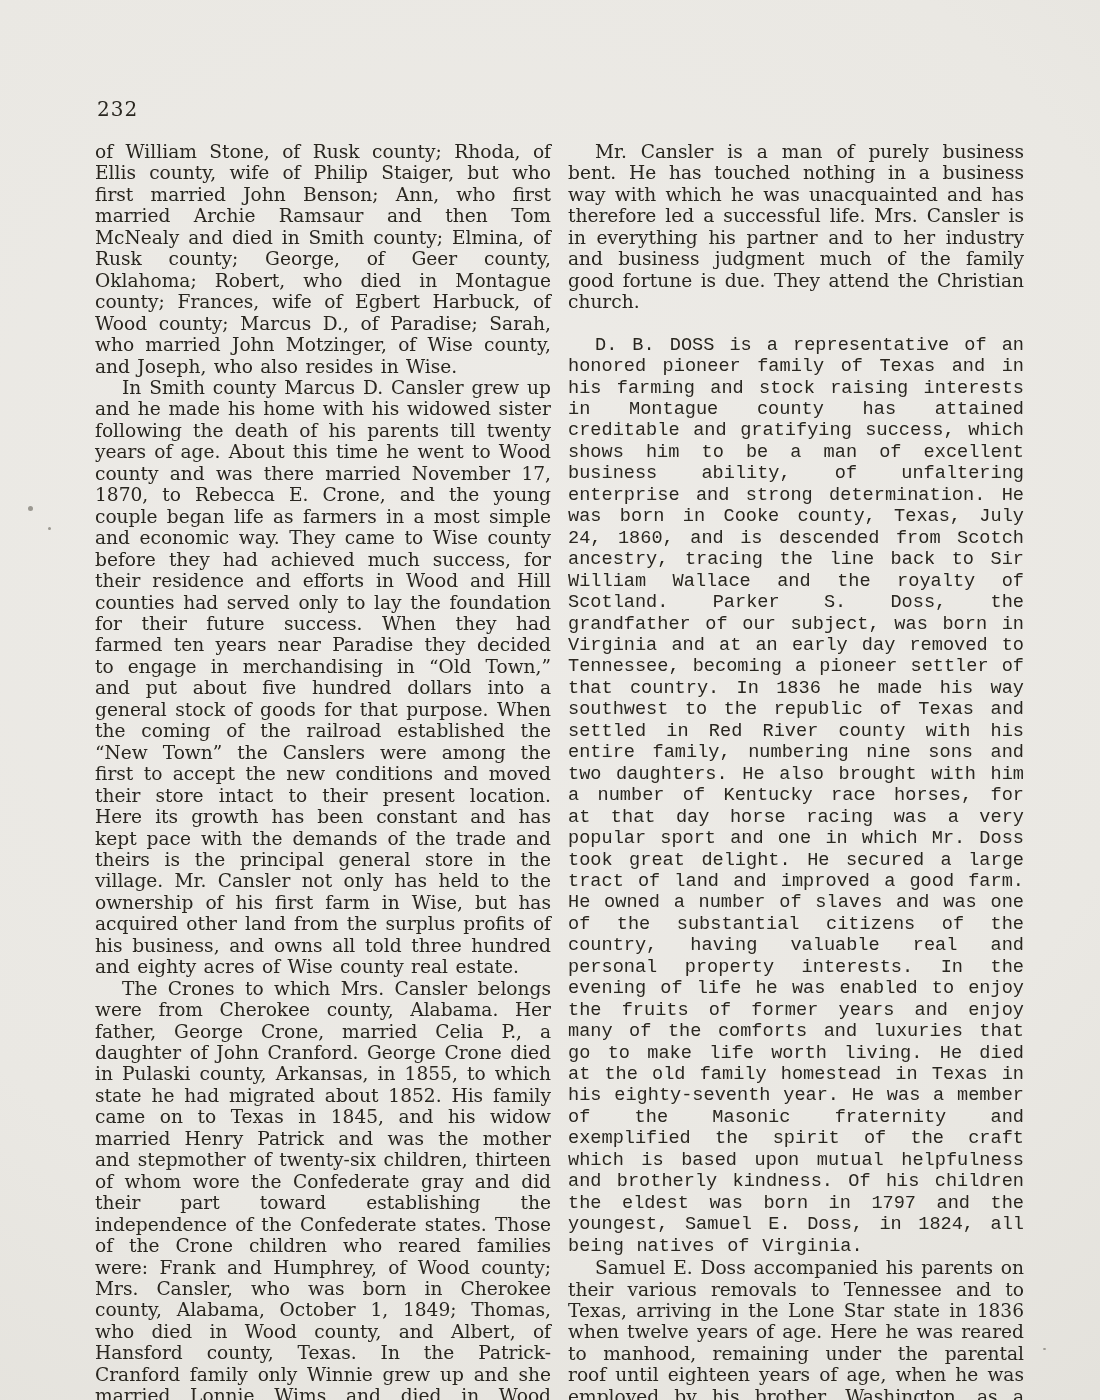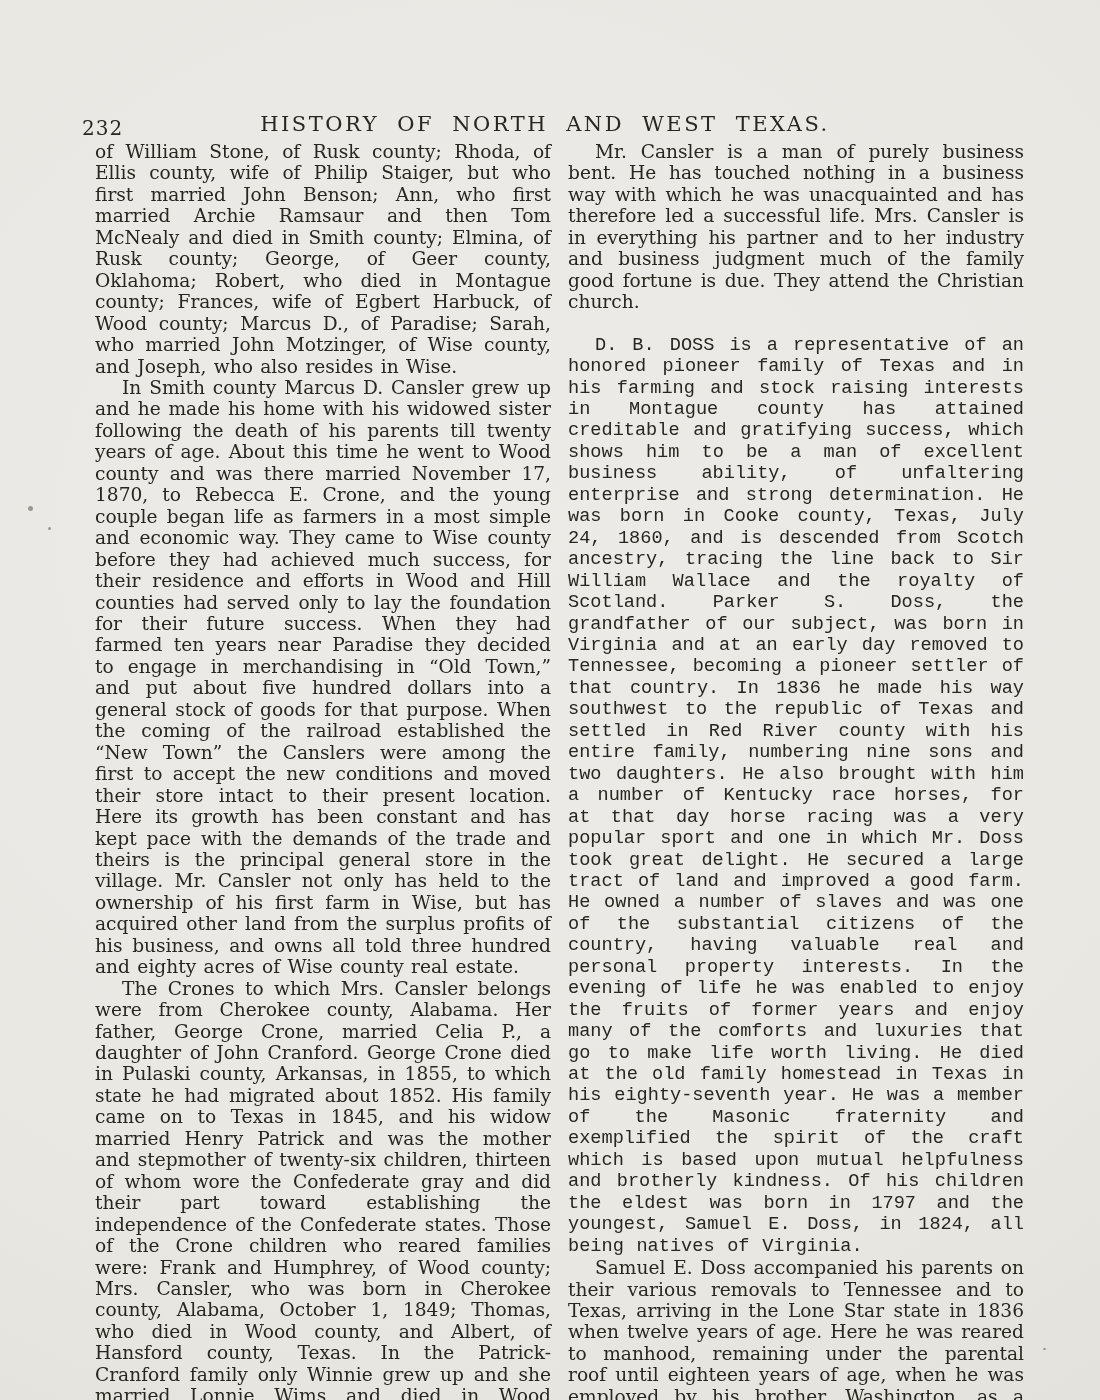--- a/index.html
+++ b/index.html
@@ -14,24 +14,23 @@
     margin: 0 auto;
     background:
       radial-gradient(ellipse 120% 90% at 42% 38%, #edebe7 0%, #eae8e3 55%, #e3e1db 88%, #dedcd5 100%);
     color: #29261f;
     font-family: "DejaVu Serif", "Liberation Serif", serif;
     overflow: hidden;
   }
   .page-header {
     position: absolute;
     top: 93px;
-    left: 80px;
+    left: 95px;
     width: 930px;
     height: 30px;
-    margin-top: 19px;
   }
   .page-number {
     position: absolute;
     left: 2px;
     top: 4px;
     font-size: 20px;
     letter-spacing: 1px;
   }
   .running-title {
     text-align: center;
@@ -74,21 +73,20 @@
   .speck.s3 { left: 222px; top: 187px;  width: 2px; height: 3px; }
   .speck.s4 { left: 1043px;top: 1348px; width: 3px; height: 2px; }
 </style>
 </head>
 <body>
 
 <div class="page">
 
   <div class="page-header">
     <span class="page-number">232</span>
-    <div class="running-title">HISTORY OF NORTH AND WEST TEXAS.</div>
   </div>
 
   <div class="content">
 
     <div class="column">
       <p class="para no-indent">of William Stone, of Rusk county; Rhoda, of Ellis county, wife of Philip Staiger, but who first married John Benson; Ann, who first married Archie Ramsaur and then Tom McNealy and died in Smith county; Elmina, of Rusk county; George, of Geer county, Oklahoma; Robert, who died in Montague county; Frances, wife of Egbert Harbuck, of Wood county; Marcus D., of Paradise; Sarah, who married John Motzinger, of Wise county, and Joseph, who also resides in Wise.</p>
       <p class="para">In Smith county Marcus D. Cansler grew up and he made his home with his widowed sister following the death of his parents till twenty years of age. About this time he went to Wood county and was there married November 17, 1870, to Rebecca E. Crone, and the young couple began life as farmers in a most simple and economic way. They came to Wise county before they had achieved much success, for their residence and efforts in Wood and Hill counties had served only to lay the foundation for their future success. When they had farmed ten years near Paradise they decided to engage in merchandising in “Old Town,” and put about five hundred dollars into a general stock of goods for that purpose. When the coming of the railroad established the “New Town” the Canslers were among the first to accept the new conditions and moved their store intact to their present location. Here its growth has been constant and has kept pace with the demands of the trade and theirs is the principal general store in the village. Mr. Cansler not only has held to the ownership of his first farm in Wise, but has acquired other land from the surplus profits of his business, and owns all told three hundred and eighty acres of Wise county real estate.</p>
       <p class="para">The Crones to which Mrs. Cansler belongs were from Cherokee county, Alabama. Her father, George Crone, married Celia P., a daughter of John Cranford. George Crone died in Pulaski county, Arkansas, in 1855, to which state he had migrated about 1852. His family came on to Texas in 1845, and his widow married Henry Patrick and was the mother and stepmother of twenty-six children, thirteen of whom wore the Confederate gray and did their part toward establishing the independence of the Confederate states. Those of the Crone children who reared families were: Frank and Humphrey, of Wood county; Mrs. Cansler, who was born in Cherokee county, Alabama, October 1, 1849; Thomas, who died in Wood county, and Albert, of Hansford county, Texas. In the Patrick-Cranford family only Winnie grew up and she married Lonnie Wims and died in Wood county, Texas.</p>
     </div>
 

